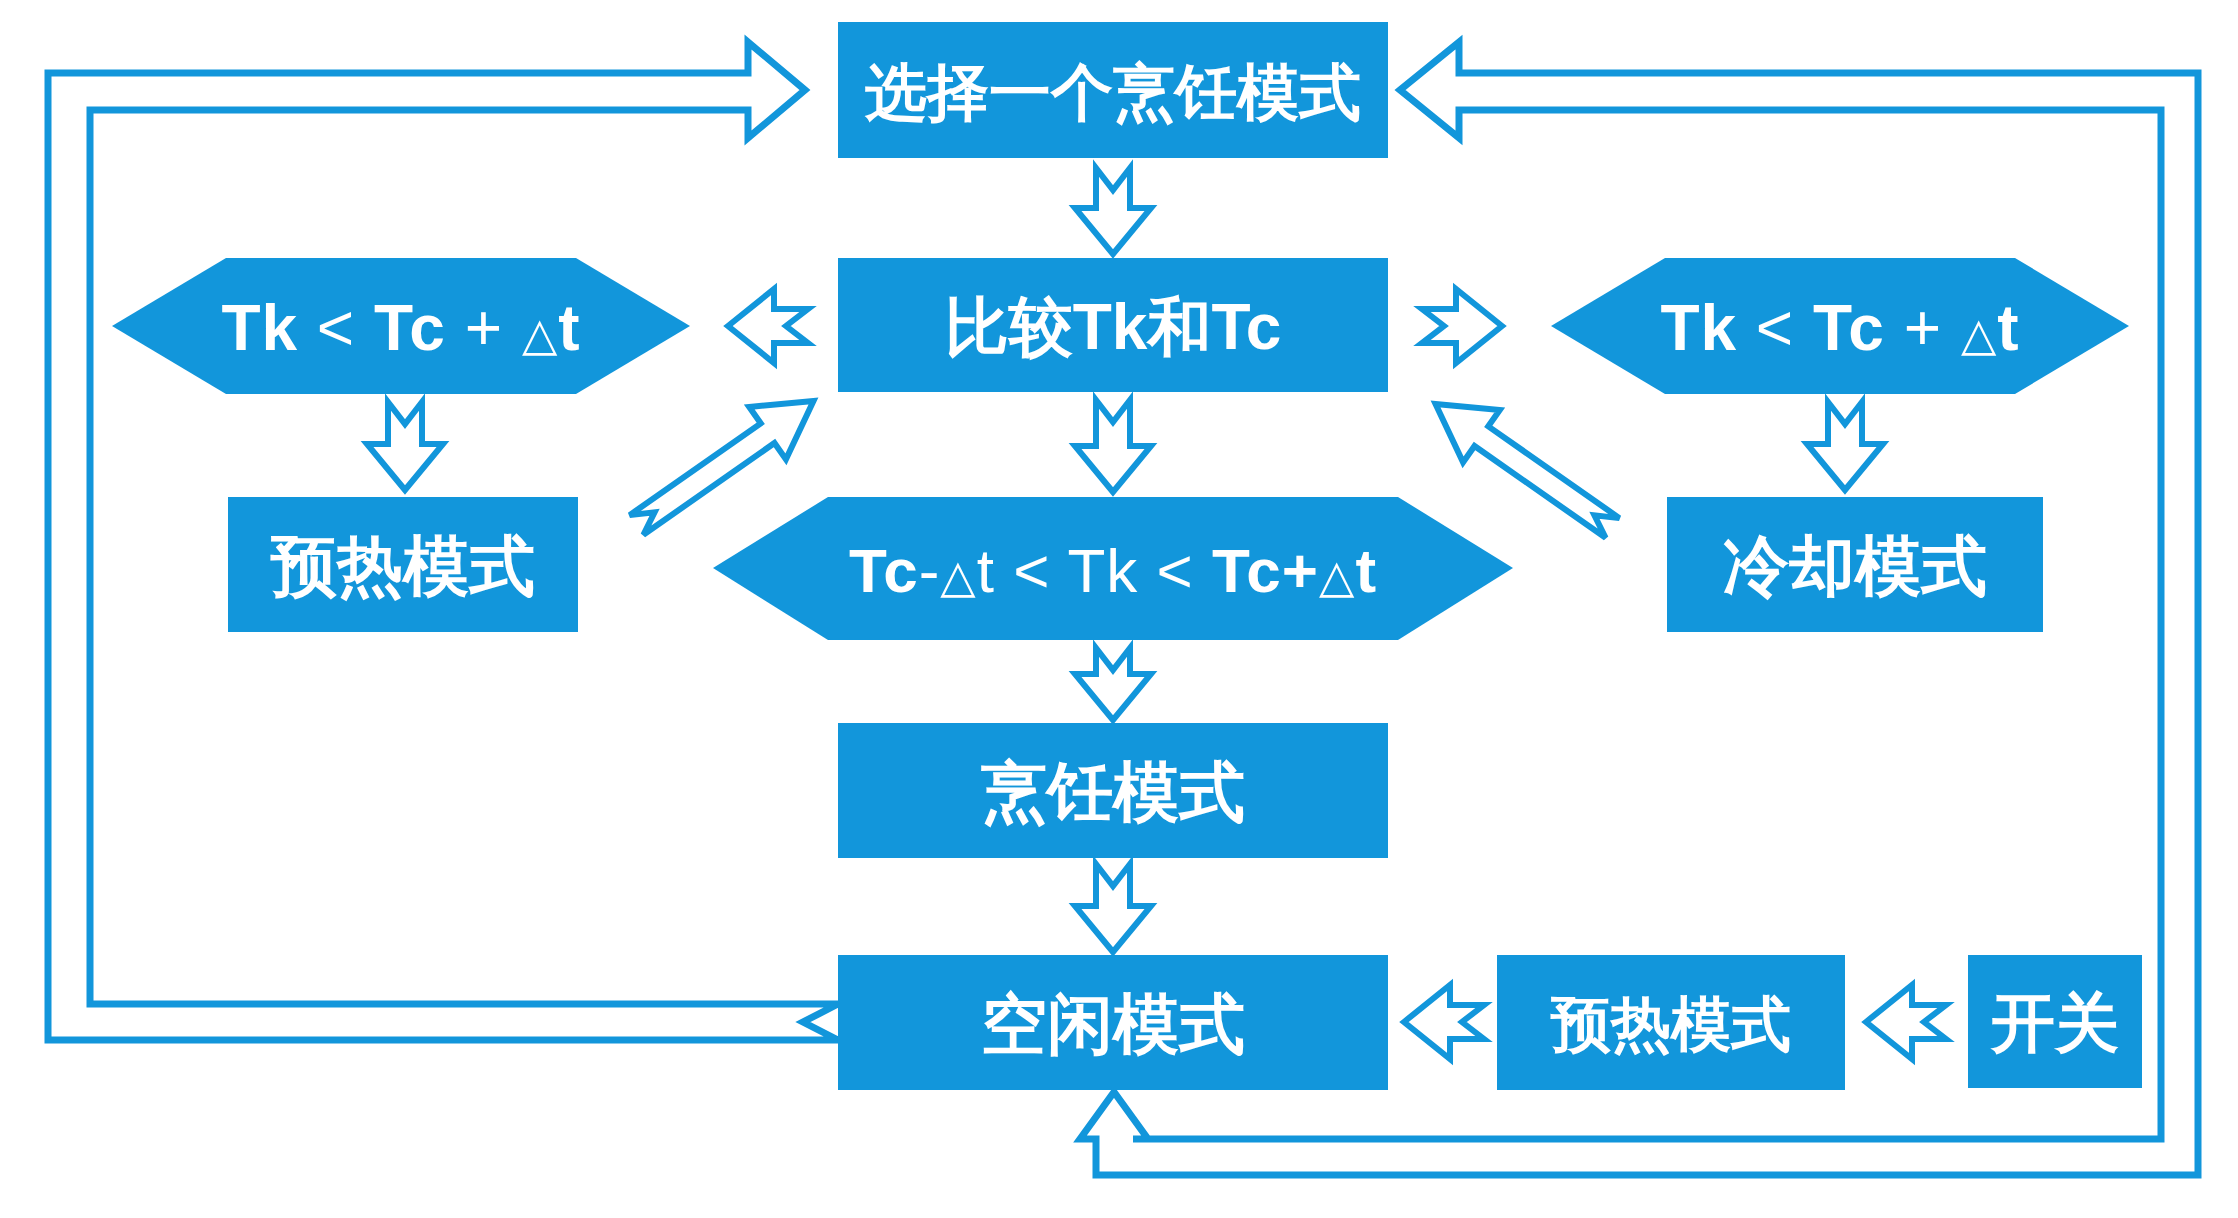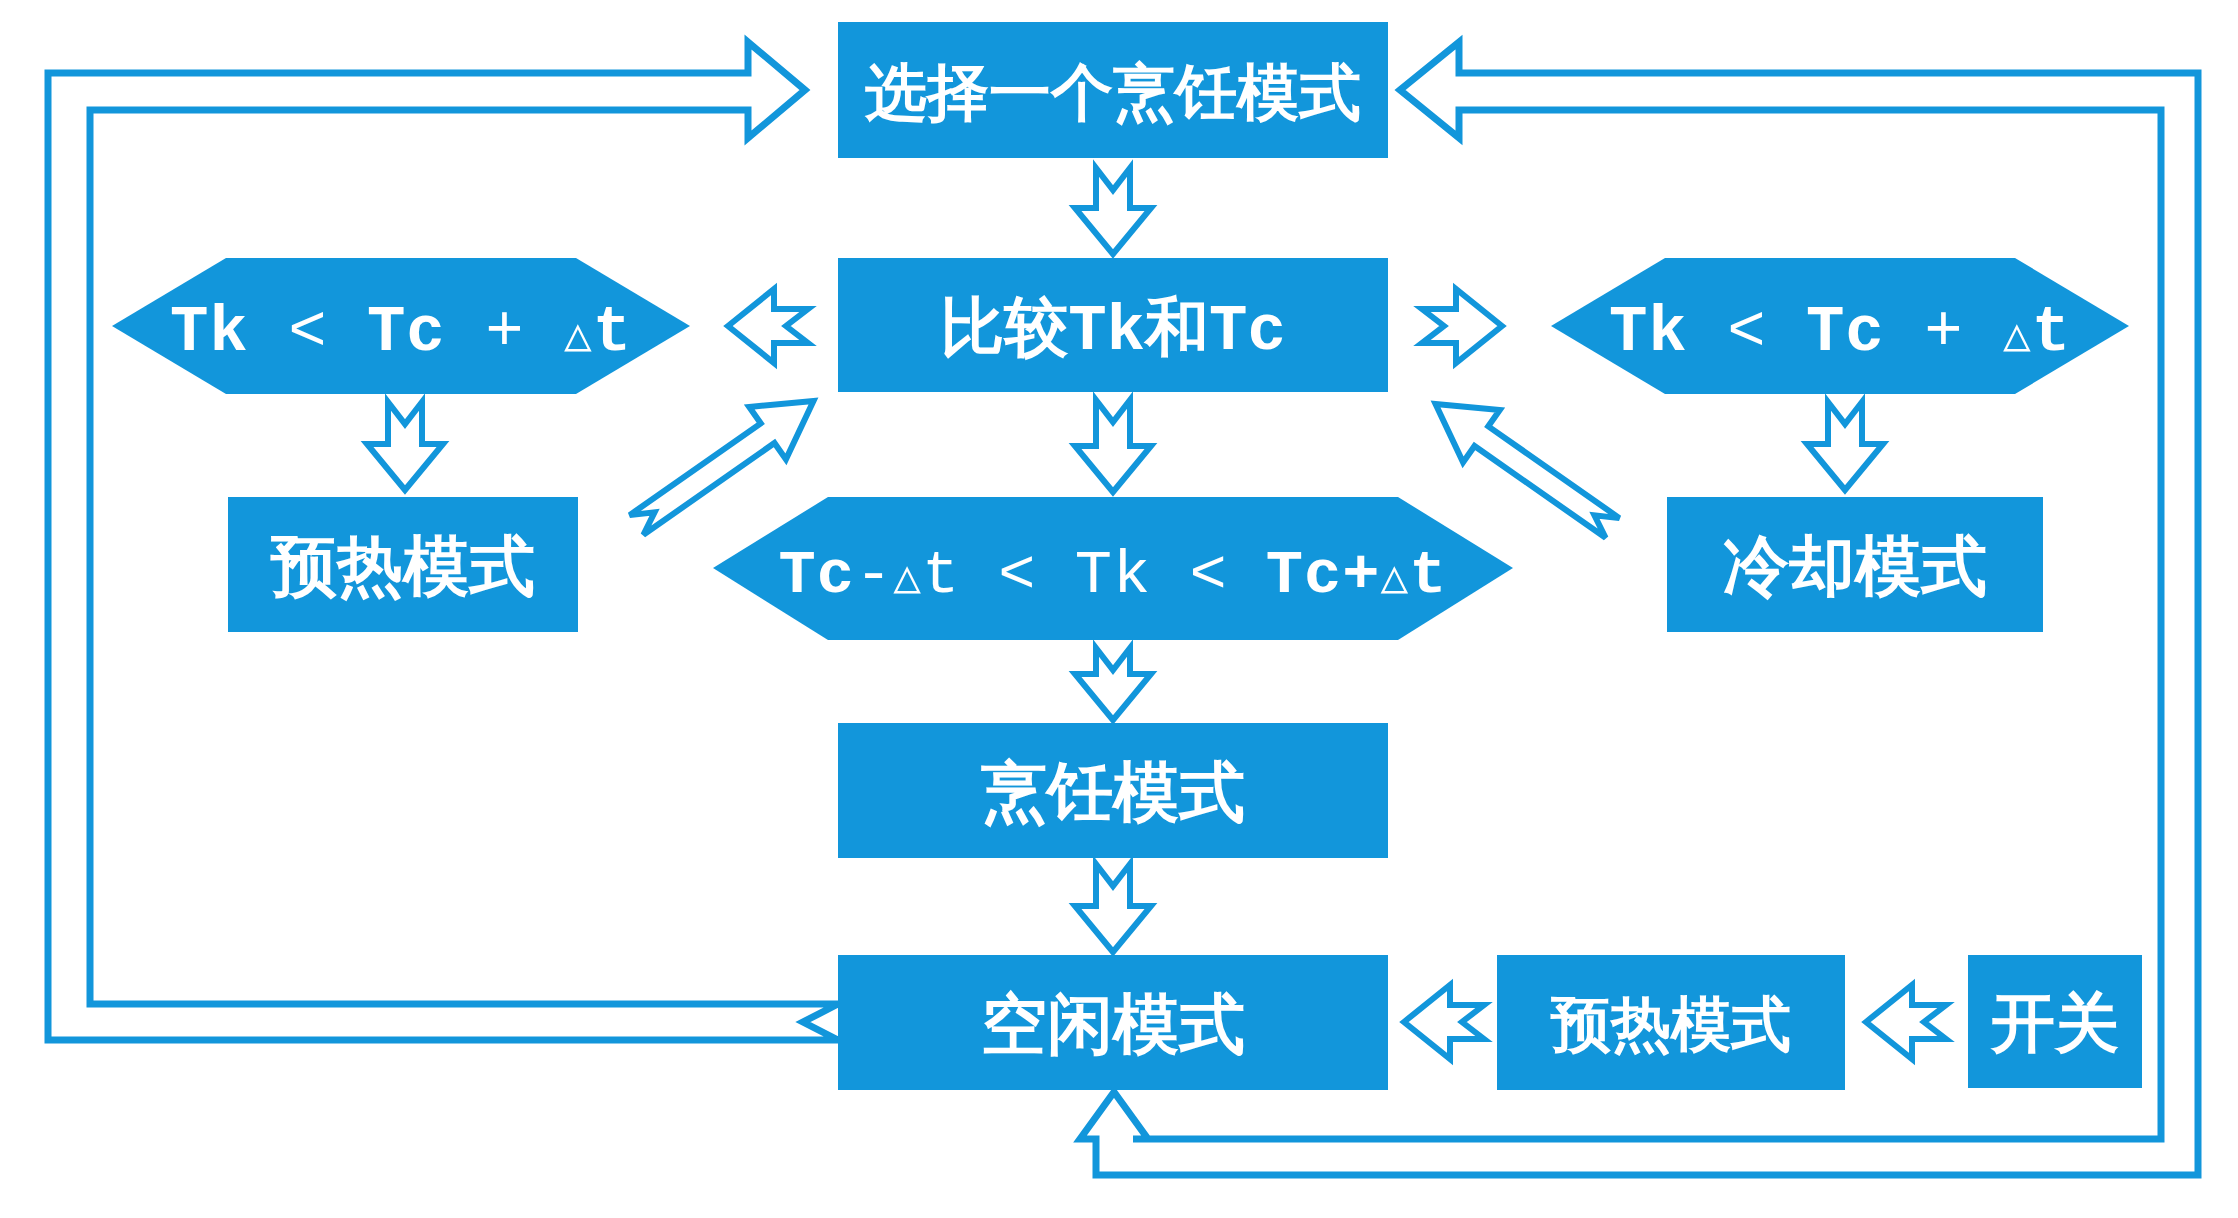--- a/index.html
+++ b/index.html
@@ -1,21 +1,21 @@
 <!DOCTYPE html>
 <html style="--accent: #1296db; --bg: #ffffff;"><head>
 <meta charset="utf-8">
 <style>
   html, body { margin: 0; padding: 0; background: #fff; }
   #stage {
     position: relative;
     width: 2238px;
     height: 1218px;
     background: var(--bg, #ffffff);
-    font-family: Liberation Mono, monospace;
+    font-family: Liberation Sans, sans-serif;
     overflow: hidden;
   }
   svg { position: absolute; left: 0; top: 0; }
   .pipe { fill: #ffffff; stroke: var(--accent, #1296db); stroke-width: 7; stroke-linejoin: miter; }
   .chev { fill: #ffffff; stroke: var(--accent, #1296db); stroke-width: 6; stroke-linejoin: miter; }
   .node { fill: var(--accent, #1296db); }
   .lbl  { fill: #ffffff; font-weight: 700; text-anchor: middle; }
   .frm  { fill: #ffffff; text-anchor: middle; letter-spacing: 1px; }
 </style>
 </head>

